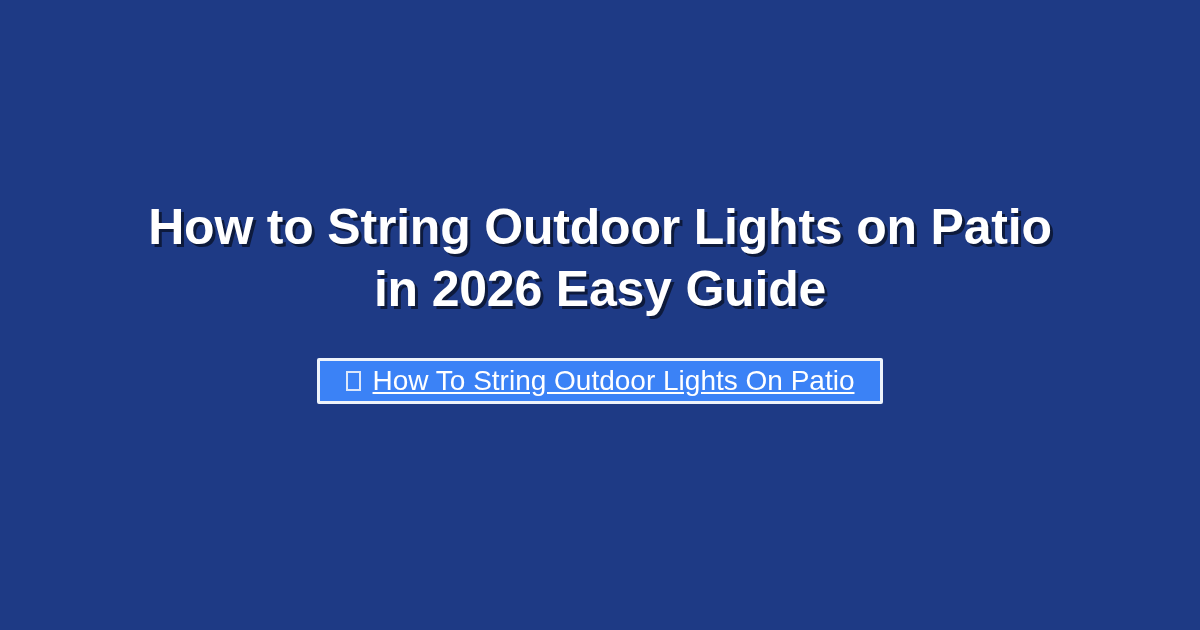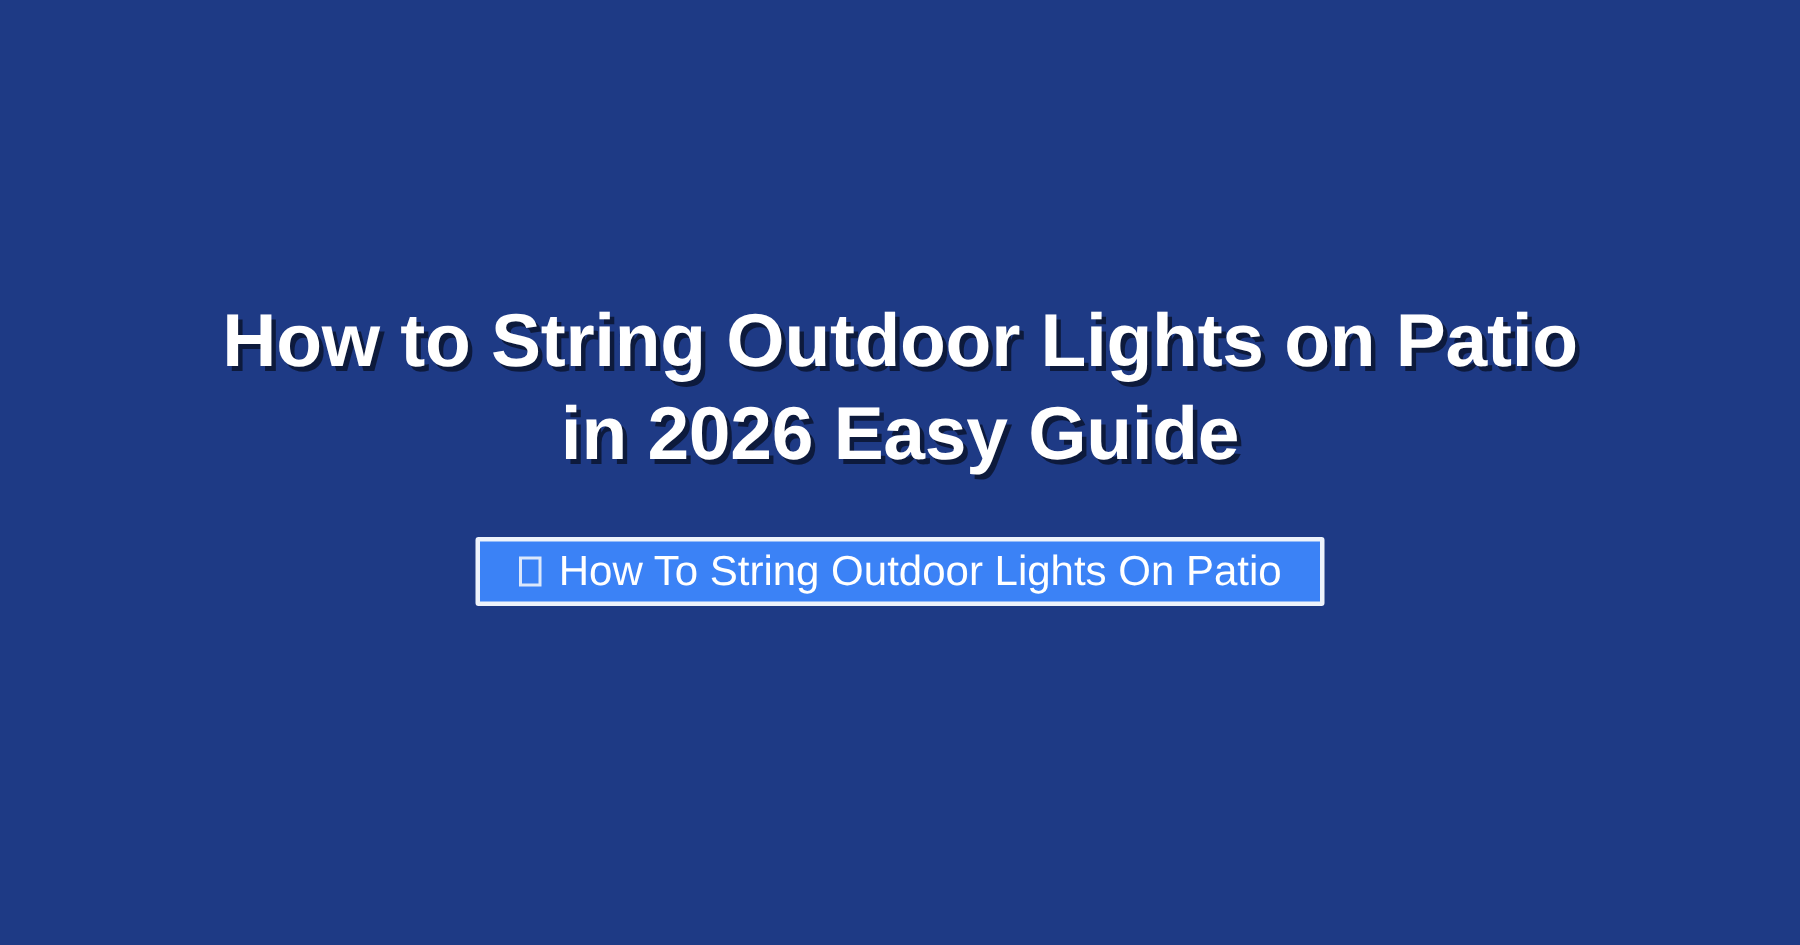--- a/index.html
+++ b/index.html
@@ -64,20 +64,21 @@
     background: #3b82f6;
     border: 3px solid #eef3fb;
     border-radius: 2px;
     color: #ffffff;
     font-family: "Liberation Sans", sans-serif;
     font-weight: normal;
     font-size: 28px;
     line-height: 1;
     white-space: nowrap;
     cursor: pointer;
+    text-decoration: underline;
   }
 
   #cta-glyph {
     display: inline-block;
     width: 15px;
     height: 20px;
     box-sizing: border-box;
     border: 2px solid #dbe7fb;
     background: transparent;
     flex: 0 0 auto;

